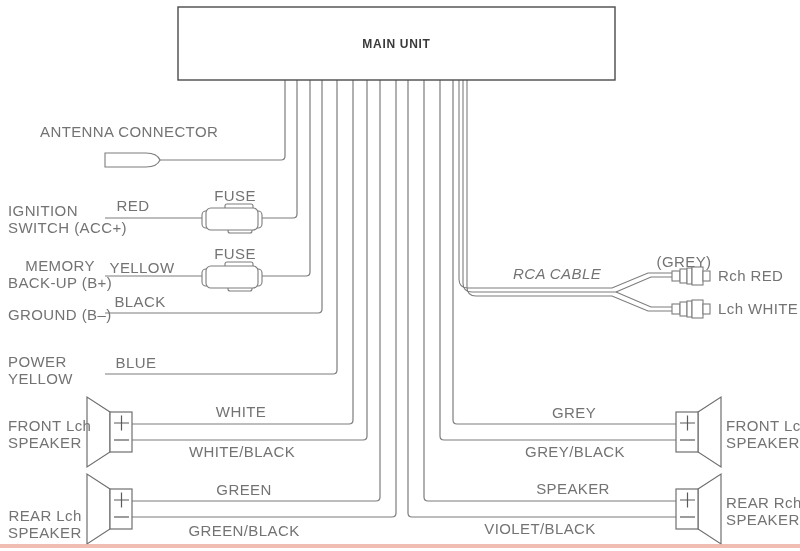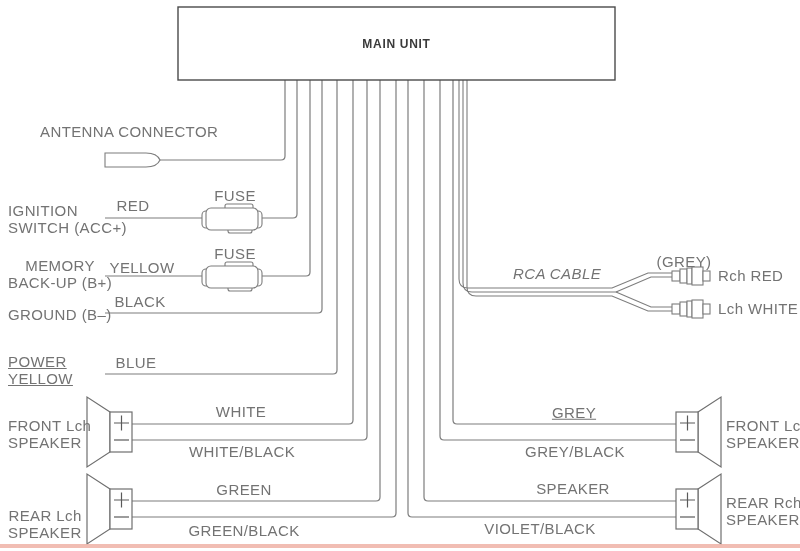--- a/index.html
+++ b/index.html
@@ -133,21 +133,21 @@
   <div class="lbl two" style="left:8px;top:258px;text-align:center;">
     <span>MEMORY</span>
     <span>BACK-UP (B+)</span>
   </div>
   <div class="lbl c" style="left:142px;top:268px;">YELLOW</div>
   <div class="lbl c" style="left:235px;top:254px;">FUSE</div>
 
   <div class="lbl" style="left:8px;top:307px;">GROUND (B–)</div>
   <div class="lbl c" style="left:140px;top:302px;">BLACK</div>
 
-  <div class="lbl two" style="left:8px;top:354px;text-decoration:underline;">
+  <div class="lbl two" style="left:8px;top:354px;">
     <span>POWER</span>
     <span>YELLOW</span>
   </div>
   <div class="lbl c" style="left:136px;top:363px;">BLUE</div>
 
   <div class="lbl c" style="left:557px;top:274px;font-style:italic;">RCA CABLE</div>
   <div class="lbl c" style="left:684px;top:262px;">(GREY)</div>
   <div class="lbl" style="left:718px;top:268px;">Rch RED</div>
   <div class="lbl" style="left:718px;top:301px;">Lch WHITE</div>
 
@@ -158,21 +158,21 @@
   <div class="lbl c" style="left:241px;top:412px;">WHITE</div>
   <div class="lbl c" style="left:242px;top:452px;">WHITE/BLACK</div>
 
   <div class="lbl two" style="left:8px;top:508px;text-align:right;">
     <span>REAR Lch</span>
     <span>SPEAKER</span>
   </div>
   <div class="lbl c" style="left:244px;top:490px;">GREEN</div>
   <div class="lbl c" style="left:244px;top:531px;">GREEN/BLACK</div>
 
-  <div class="lbl c" style="left:574px;top:413px;text-decoration:underline;">GREY</div>
+  <div class="lbl c" style="left:574px;top:413px;">GREY</div>
   <div class="lbl c" style="left:575px;top:452px;">GREY/BLACK</div>
   <div class="lbl two" style="left:726px;top:418px;">
     <span>FRONT Lch</span>
     <span>SPEAKER</span>
   </div>
 
   <div class="lbl c" style="left:573px;top:489px;">SPEAKER</div>
   <div class="lbl c" style="left:540px;top:529px;">VIOLET/BLACK</div>
   <div class="lbl two" style="left:726px;top:495px;">
     <span>REAR Rch</span>

